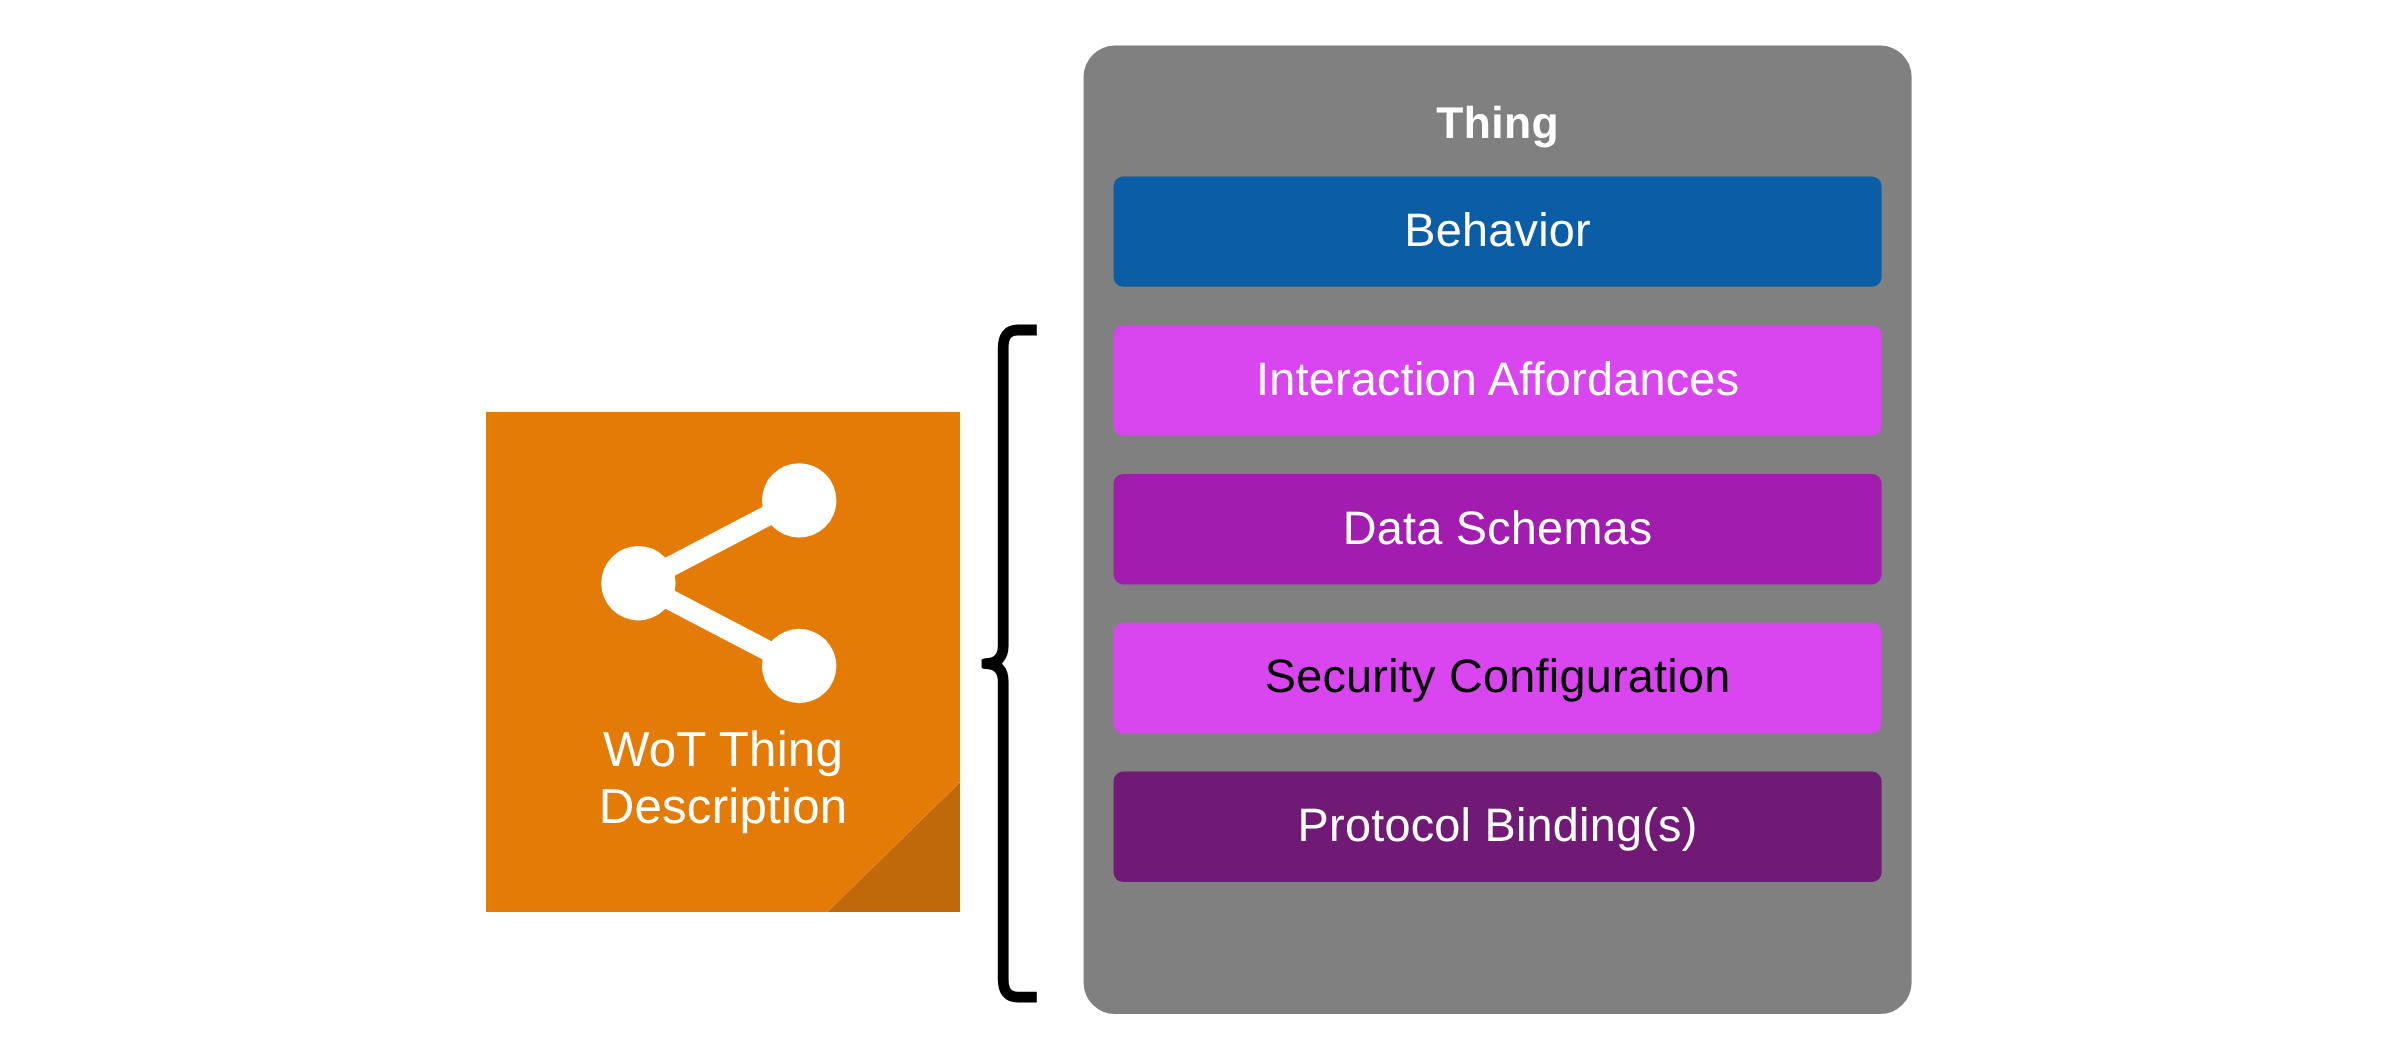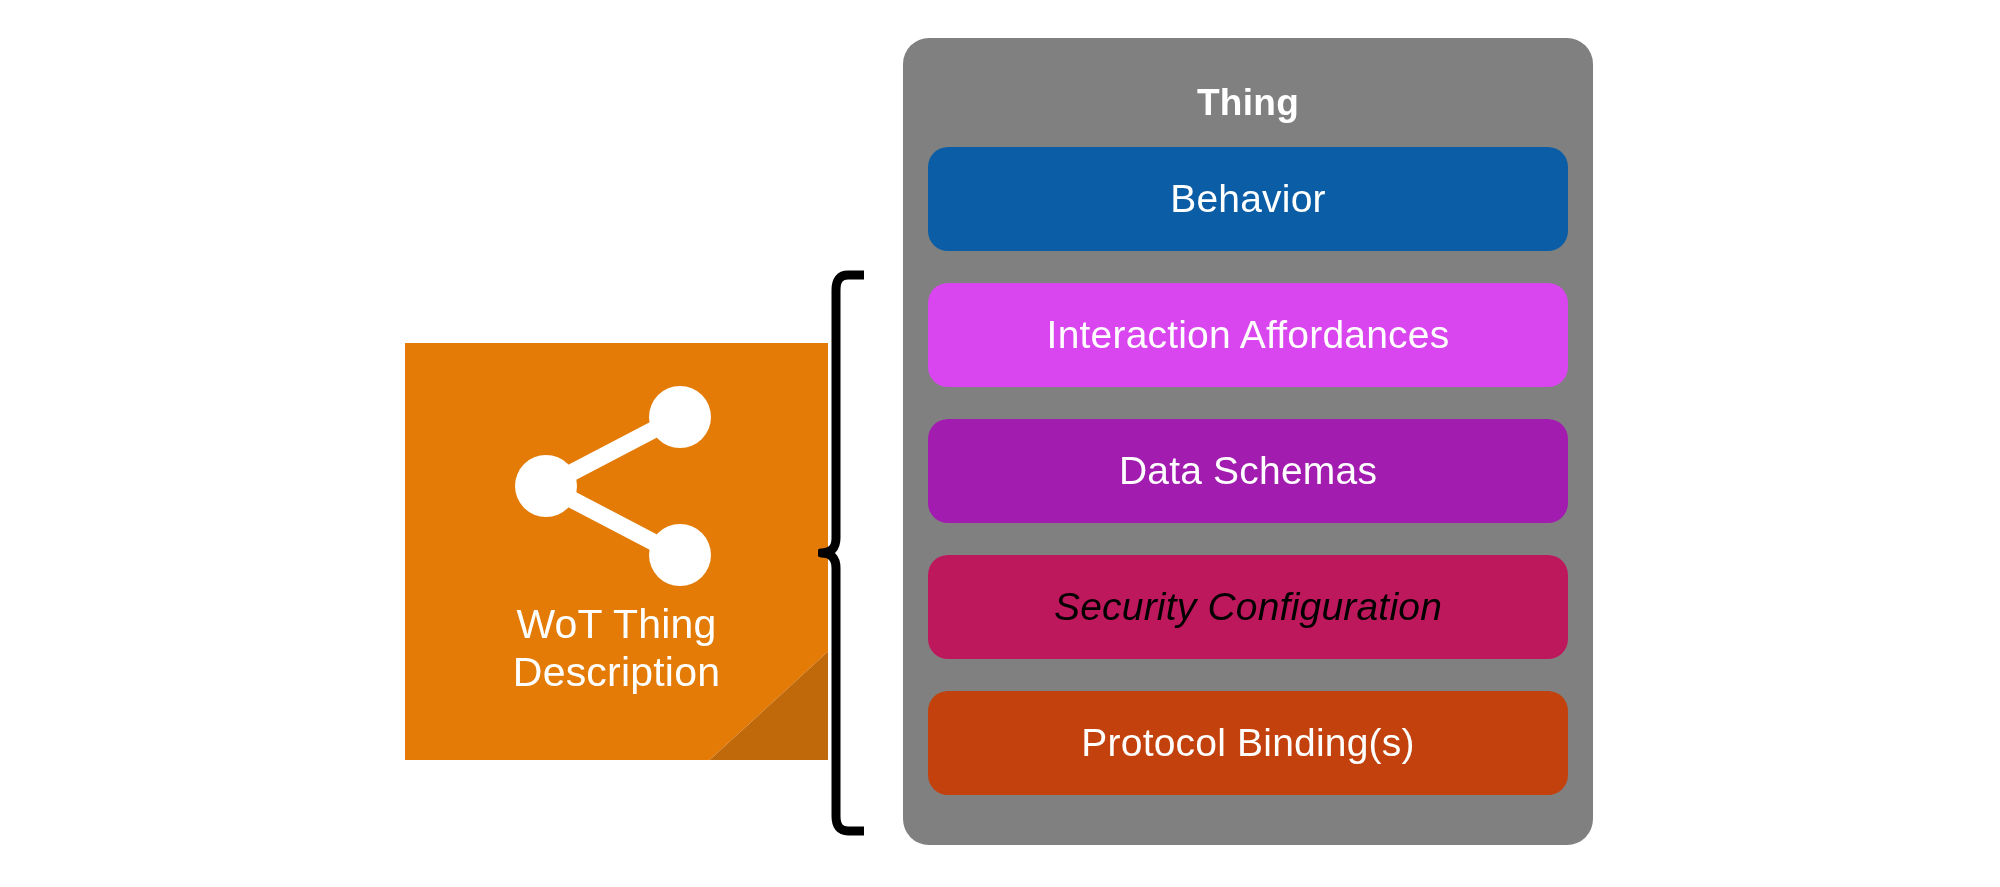--- a/index.html
+++ b/index.html
@@ -20,21 +20,20 @@
     overflow: hidden;
   }
 
   
   .td-note {
     position: absolute;
     left: 405px;
     top: 343px;
     width: 395px;
     height: 417px;
-    padding-left: 28px;
   }
   .td-note-body {
     position: absolute;
     inset: 0;
     background: #E37B06;
     
     clip-path: polygon(0 0, 100% 0, 100% 74%, 72% 100%, 0 100%);
   }
   .td-note-fold-tri {
     position: absolute;
@@ -98,22 +97,22 @@
     font-weight: bold;
     letter-spacing: 0.3px;
   }
   .thing-rows {
     position: absolute;
     left: 25px;
     right: 25px;
     top: 109px;
   }
   .thing-row {
-    height: 104px;
-    border-radius: 20px;
+    height: 92px;
+    border-radius: 8px;
     display: flex;
     align-items: center;
     justify-content: center;
     margin-bottom: 32px;
     font-size: 39px;
     font-weight: 400;
     letter-spacing: 0.2px;
   }
   .thing-row:last-child { margin-bottom: 0; }
 </style>
@@ -170,24 +169,24 @@
       </div>
 
       <div class="thing-row" style="background:#d946ef;color:#FFFFFF;">
         <span>Interaction Affordances</span>
       </div>
 
       <div class="thing-row" style="background:#a21caf;color:#FFFFFF;">
         <span>Data Schemas</span>
       </div>
 
-      <div class="thing-row" style="background:#be185d;color:#000000;font-style:italic;">
+      <div class="thing-row" style="background:#d946ef;color:#000000;">
         <span>Security Configuration</span>
       </div>
 
-      <div class="thing-row" style="background:#c2410c;color:#FFFFFF;align-items:center;">
+      <div class="thing-row" style="background:#701a75;color:#FFFFFF;align-items:center;">
         <span>Protocol Binding(s)</span>
       </div>
 
     </div>
   </div>
 
 </div>
 
 </body></html>

